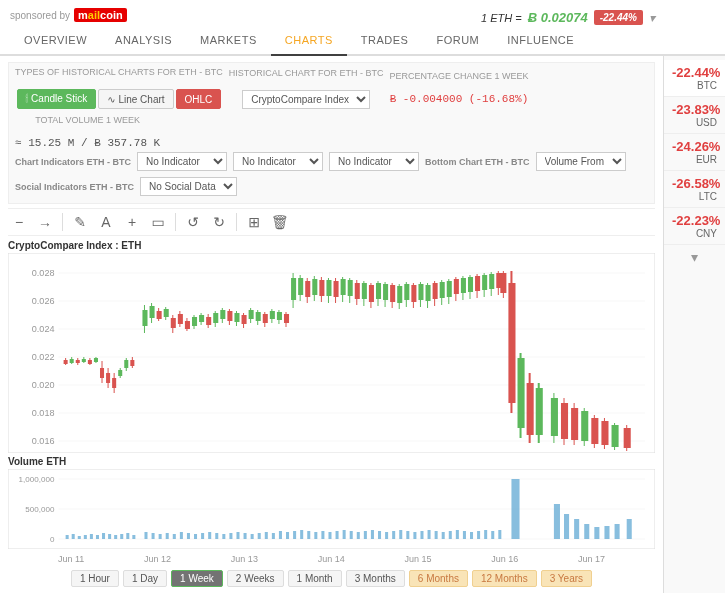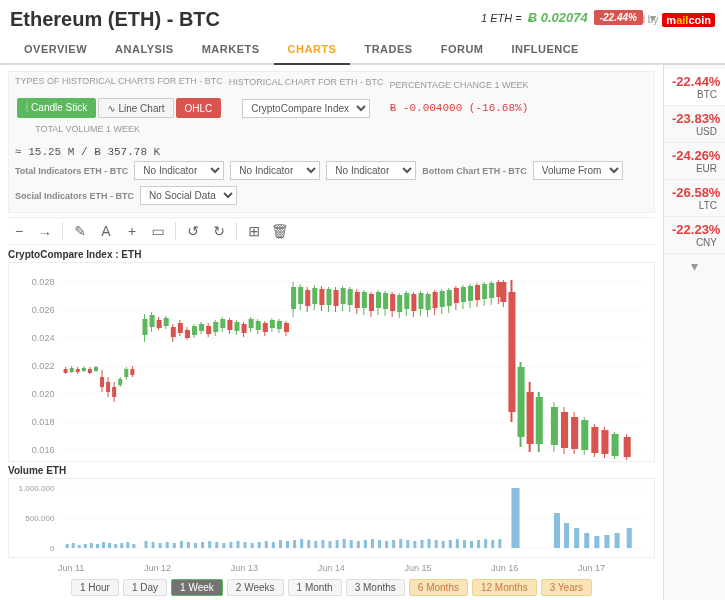--- a/index.html
+++ b/index.html
@@ -9,21 +9,21 @@
 
     
     .header { padding: 8px 10px 4px 10px; display: flex; justify-content: space-between; align-items: center; }
     .header-title { font-size: 20px; font-weight: bold; color: #333; }
     .sponsored { font-size: 10px; color: #999; display: flex; align-items: center; gap: 4px; }
     .sponsored-logo { background: #e60000; color: #fff; font-weight: bold; font-size: 11px; padding: 1px 4px; border-radius: 2px; }
     .sponsored-logo span { color: #ffcc00; border-radius: 6px; }
 
     
     .nav-tabs { display: flex; border-bottom: 2px solid #ddd; padding: 0 10px; background: #fff; }
-    .nav-tab { padding: 8px 14px; font-size: 11px; font-weight: bold; color: #666; cursor: pointer; text-transform: uppercase; letter-spacing: 0.5px; border-bottom: 2px solid transparent; margin-bottom: -2px; }
+    .nav-tab { padding: 8px 14px; font-size: 11px; font-weight: normal; color: #666; cursor: pointer; text-transform: uppercase; letter-spacing: 0.5px; border-bottom: 2px solid transparent; margin-bottom: -2px; }
     .nav-tab.active { color: #f5a623; border-bottom: 2px solid #404040; }
 
     
     .content-area { display: flex; }
 
     
     .right-sidebar { width: 62px; background: #f9f9f9; border-left: 1px solid #ddd; padding: 4px 0; flex-shrink: 0; }
     .sidebar-item { padding: 5px 8px; text-align: right; border-bottom: 1px solid #eee; }
     .sidebar-item .pct { font-size: 13px; font-weight: bold; color: #e04040; }
     .sidebar-item .currency { font-size: 10px; color: #666; }
@@ -67,21 +67,20 @@
     .controls-section { background: #f9f9f9; padding: 4px 6px; border: 1px solid #eee; margin-bottom: 4px; }
     .controls-row { display: flex; gap: 6px; margin-bottom: 3px; align-items: center; flex-wrap: wrap; }
     .section-label { font-size: 9px; color: #888; white-space: nowrap; font-weight: bold; }
   </style>
 </head>
 <body>
 
 <div class="page-wrapper">
 
   <div class="header">
-    <div class="header-title">Ethereum (ETH) - BTC</div>
     <div class="sponsored">
       <span>sponsored by</span>
       <span class="sponsored-logo">m<span>ail</span>coin</span>
     </div>
   </div>
 
   <div style="position:absolute; top:10px; right:70px; display:flex; align-items:center; gap:6px; z-index:10;font-style:italic;">
     <span style="font-size:11px; color:#333;">1 ETH =</span>
     <span style="font-size:13px; font-weight:bold; color:#5cb85c;">Ƀ 0.02074</span>
     <span style="background:#d9534f;color:#fff;font-size:10px;padding:2px 6px;border-radius:2px;font-weight:bold;">-22.44%</span>
@@ -123,21 +122,21 @@
             <div class="control-label">Percentage change 1 Week</div>
             <div class="stat-value negative">Ƀ -0.004000 (-16.68%)</div>
           </div>
           <div class="control-group">
             <div class="control-label">Total Volume 1 Week</div>
             <div class="stat-value neutral">≈ 15.25 M / Ƀ 357.78 K</div>
           </div>
         </div>
 
         <div class="controls-row">
-          <span class="section-label">Total Indicators ETH - BTC</span>
+          <span class="section-label">Chart Indicators ETH - BTC</span>
           <select class="indicator-select">
             <option>No Indicator</option><option>SMA</option><option>EMA</option>
           </select>
           <select class="indicator-select">
             <option>No Indicator</option><option>SMA</option><option>EMA</option>
           </select>
           <select class="indicator-select">
             <option>No Indicator</option><option>SMA</option><option>EMA</option>
           </select>
           <span class="section-label">Bottom Chart ETH - BTC</span>

